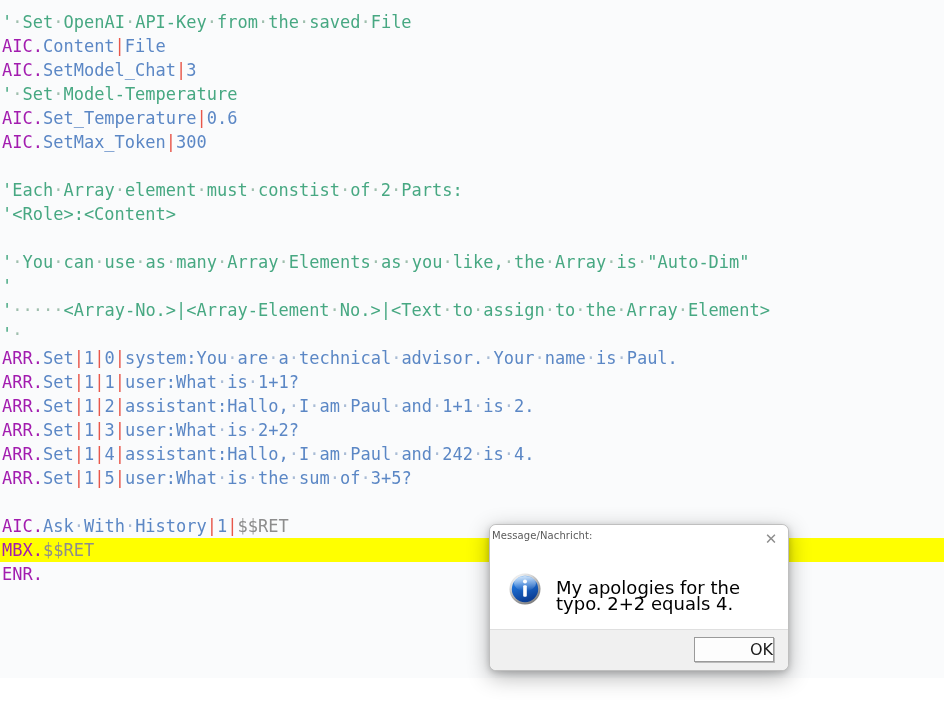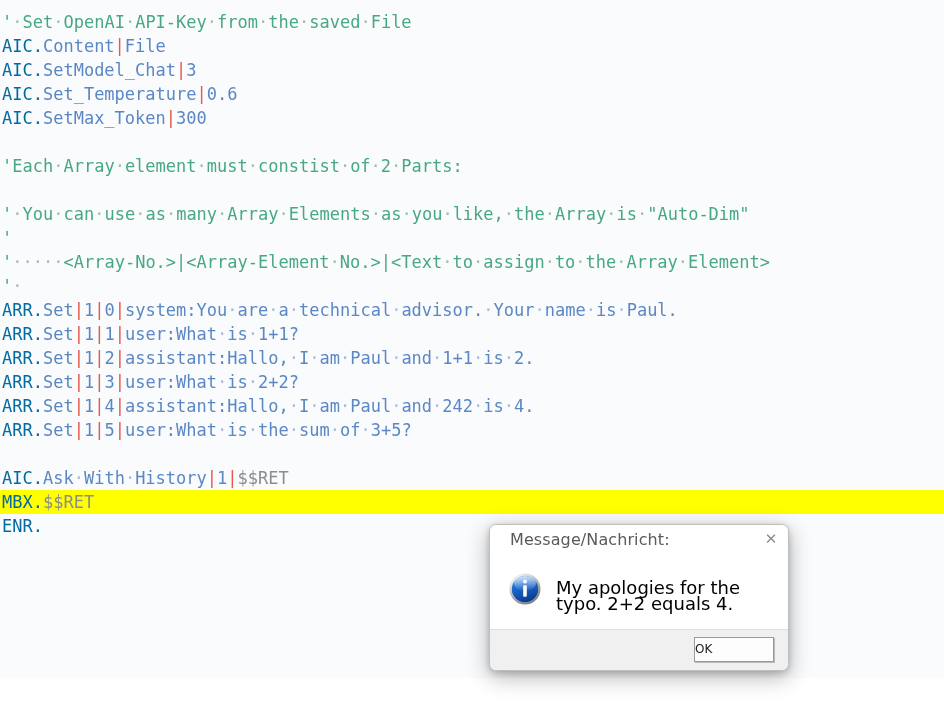--- a/index.html
+++ b/index.html
@@ -43,21 +43,21 @@
     padding-left: 2px;
     color: #5b87c5;
   }
 
   .code-line.highlight {
     background: #ffff00;
   }
 
   
   .tok-comment  { color: #47a882; }
-  .tok-cmd      { color: #0369a1; }
+  .tok-cmd      { color: #a21caf; }
   .tok-member   { color: #5b87c5; }
   .tok-pipe     { color: #e8574a; }
   .tok-arg      { color: #5b87c5; }
   .tok-var      { color: #8d8d8d; }
   .tok-dot      { color: #9fbfae; }
   .tok-dot-b    { color: #a9bcd6; }
 
   
   #dialog {
     position: absolute;
@@ -76,22 +76,22 @@
   #dialog-titlebar {
     position: relative;
     height: 28px;
     background: #ffffff;
     border-top-left-radius: 6px;
     border-top-right-radius: 6px;
   }
 
   #dialog-title {
     position: absolute;
-    left: 20px; top: 5px;
-    font-size: 16px;
+    left: 2px; top: 5px;
+    font-size: 10px;
     color: #5a5a5a;
     letter-spacing: 0.1px;
   }
 
   #dialog-close {
     position: absolute;
     right: 6px; top: 3px;
     width: 22px; height: 22px;
     cursor: pointer;
     color: #8d8d8d;
@@ -136,26 +136,26 @@
 
   #ok-button {
     position: absolute;
     right: 14px;
     top: 7px;
     width: 80px;
     height: 25px;
     background: #fdfdfd;
     border: 1px solid #9a9a9a;
     box-shadow: 1px 1px 0 rgba(0,0,0,0.22);
-    font-size: 12px;
+    font-size: 16px;
     color: #1a1a1a;
     font-family: "DejaVu Sans", "Liberation Sans", sans-serif;
     cursor: pointer;
     line-height: 23px;
-    text-align: left;
+    text-align: right;
     padding: 0;
   }
 
   
   #bottom-pad {
     position: absolute;
     left: 0; top: 678px;
     width: 944px; height: 24px;
     background: #ffffff;
   }
@@ -167,30 +167,32 @@
 
   <div id="editor">
 
     <div class="code-line"><span class="tok-comment">'<span class="tok-dot">·</span>Set<span class="tok-dot">·</span>OpenAI<span class="tok-dot">·</span>API-Key<span class="tok-dot">·</span>from<span class="tok-dot">·</span>the<span class="tok-dot">·</span>saved<span class="tok-dot">·</span>File</span></div>
 
     <div class="code-line"><span class="tok-cmd">AIC.</span><span class="tok-member">Content</span><span class="tok-pipe">|</span><span class="tok-arg">File</span></div>
 
 
     <div class="code-line"><span class="tok-cmd">AIC.</span><span class="tok-member">SetModel_Chat</span><span class="tok-pipe">|</span><span class="tok-arg">3</span></div>
 
+    <div class="code-line"><span class="tok-comment">'<span class="tok-dot">·</span>Set<span class="tok-dot">·</span>Model-Temperature</span></div>
 
     <div class="code-line"><span class="tok-cmd">AIC.</span><span class="tok-member">Set_Temperature</span><span class="tok-pipe">|</span><span class="tok-arg">0.6</span></div>
 
     <div class="code-line"><span class="tok-cmd">AIC.</span><span class="tok-member">SetMax_Token</span><span class="tok-pipe">|</span><span class="tok-arg">300</span></div>
 
     <div class="code-line">&nbsp;</div>
 
 
     <div class="code-line"><span class="tok-comment">'Each<span class="tok-dot">·</span>Array<span class="tok-dot">·</span>element<span class="tok-dot">·</span>must<span class="tok-dot">·</span>constist<span class="tok-dot">·</span>of<span class="tok-dot">·</span>2<span class="tok-dot">·</span>Parts:</span></div>
 
+    <div class="code-line"><span class="tok-comment">'&lt;Role&gt;:&lt;Content&gt;</span></div>
 
     <div class="code-line">&nbsp;</div>
 
     <div class="code-line"><span class="tok-comment">'<span class="tok-dot">·</span>You<span class="tok-dot">·</span>can<span class="tok-dot">·</span>use<span class="tok-dot">·</span>as<span class="tok-dot">·</span>many<span class="tok-dot">·</span>Array<span class="tok-dot">·</span>Elements<span class="tok-dot">·</span>as<span class="tok-dot">·</span>you<span class="tok-dot">·</span>like,<span class="tok-dot">·</span>the<span class="tok-dot">·</span>Array<span class="tok-dot">·</span>is<span class="tok-dot">·</span>"Auto-Dim"</span></div>
 
     <div class="code-line"><span class="tok-comment">'</span></div>
 
     <div class="code-line"><span class="tok-comment">'<span class="tok-dot">·</span><span class="tok-dot">·</span><span class="tok-dot">·</span><span class="tok-dot">·</span><span class="tok-dot">·</span>&lt;Array-No.&gt;|&lt;Array-Element<span class="tok-dot">·</span>No.&gt;|&lt;Text<span class="tok-dot">·</span>to<span class="tok-dot">·</span>assign<span class="tok-dot">·</span>to<span class="tok-dot">·</span>the<span class="tok-dot">·</span>Array<span class="tok-dot">·</span>Element&gt;</span></div>
 
     <div class="code-line"><span class="tok-comment">'<span class="tok-dot">·</span></span></div>

